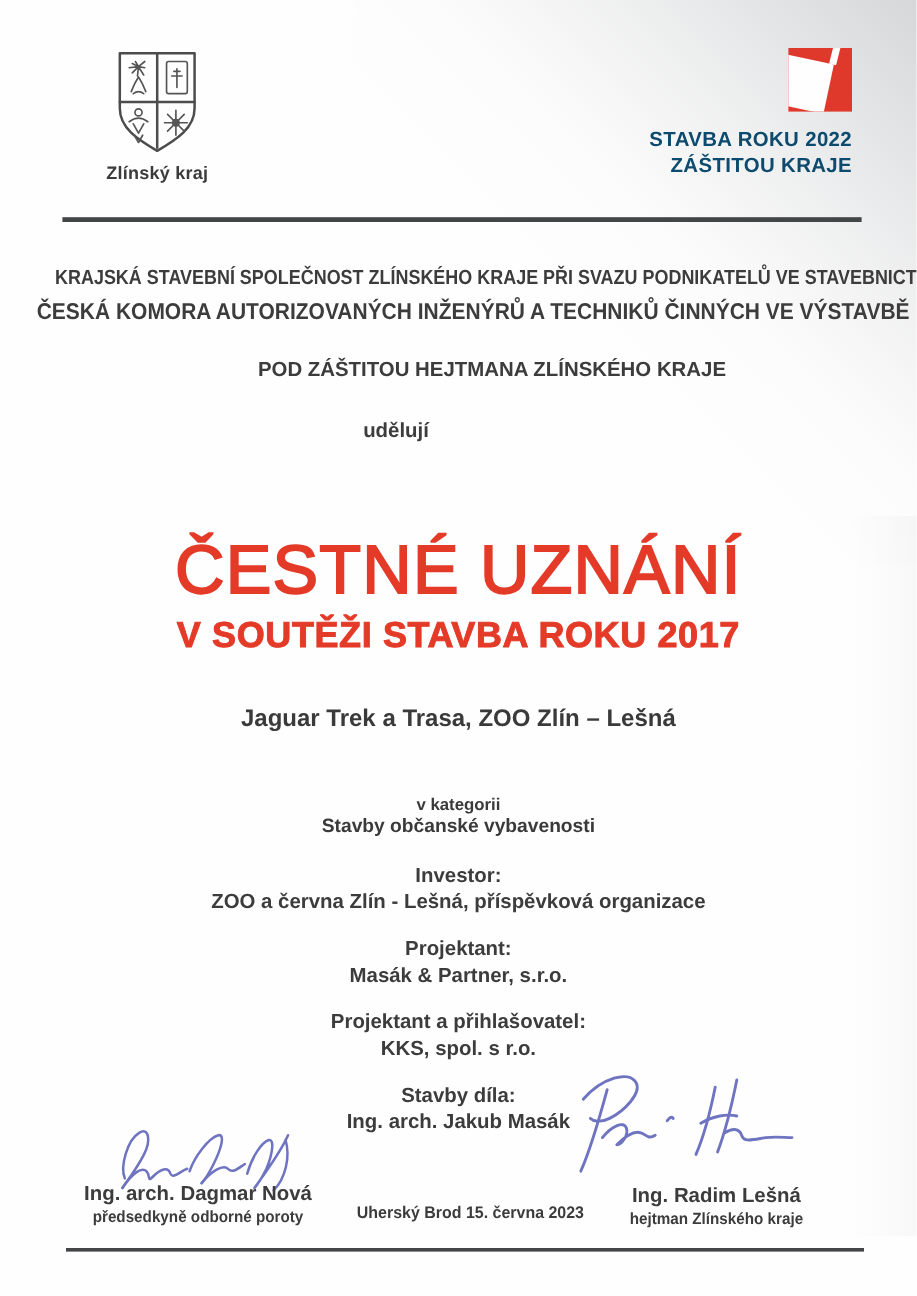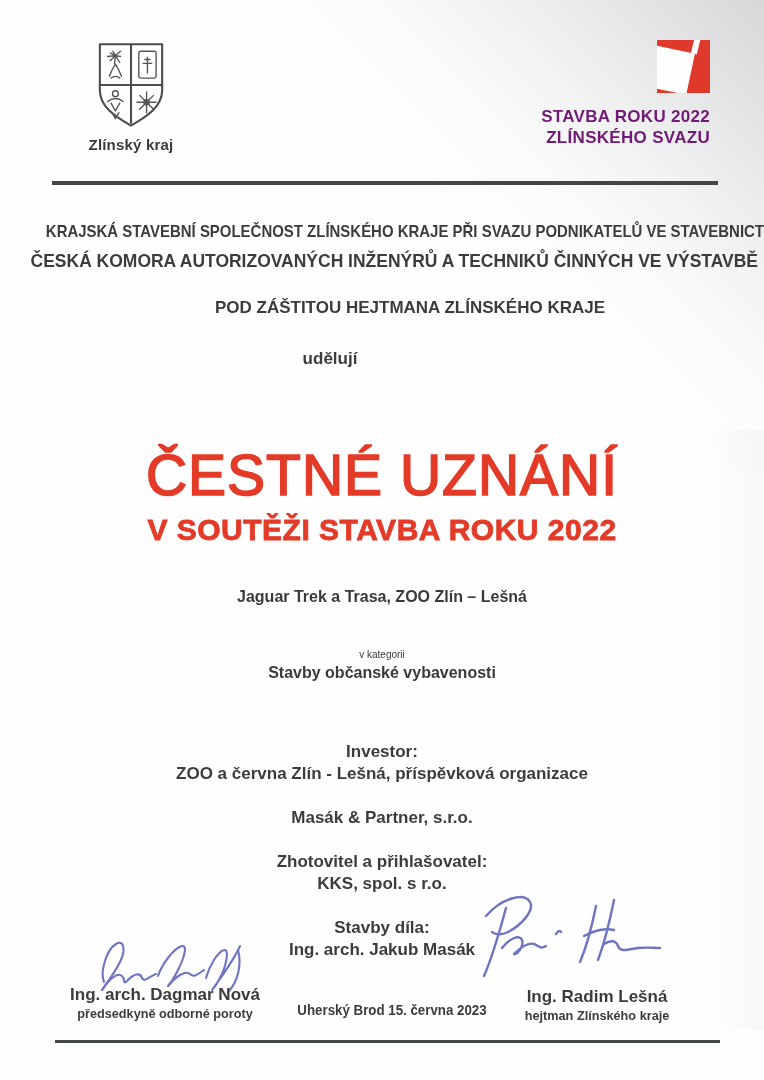--- a/index.html
+++ b/index.html
@@ -46,21 +46,21 @@
     margin-left:auto;overflow:hidden;
   }
   .award-mark .knockout{
     position:absolute;left:-8px;top:9px;width:42px;height:42px;
     background:#fefefe;transform:rotate(12deg);
   }
   .award-mark .notch{
     position:absolute;left:36px;top:-4px;width:6px;height:18px;
     background:#fefefe;transform:rotate(14deg);
   }
-  .award-title{margin-top:13px;font-size:17px;font-weight:bold;color:#701a75;line-height:21px;letter-spacing:0.3px;}
+  .award-title{margin-top:13px;font-size:17px;font-weight:bold;color:#0c4a6e;line-height:21px;letter-spacing:0.3px;}
 
   
   .rule{position:absolute;background:var(--rule-dark);}
   .rule.top{left:52px;top:181px;width:666px;height:4px;}
   .rule.bottom{left:55px;top:1040px;width:665px;height:3px;}
 
   
   .org-line{position:absolute;left:0;width:764px;text-align:center;font-weight:bold;color:#3c3c3c;white-space:nowrap;}
   .org-line.l1{top:222px;font-size:17px;transform:scaleX(0.88);}
   .org-line.l2{top:250px;font-size:19px;transform:scaleX(0.92);}
@@ -75,29 +75,29 @@
     white-space:nowrap;
   }
   .sub-title{
     position:absolute;left:0;top:513px;width:764px;text-align:center;
     font-size:30px;font-weight:bold;color:var(--accent-red);
     letter-spacing:0.5px;-webkit-text-stroke:0.8px var(--accent-red);
     white-space:nowrap;
   }
 
   .project-name{position:absolute;left:0;top:588px;width:764px;text-align:center;
-    font-size:16px;font-weight:bold;color:#3a3a3a;}
+    font-size:20px;font-weight:bold;color:#3a3a3a;}
 
   .category{position:absolute;left:0;top:646px;width:764px;text-align:center;color:#3a3a3a;}
-  .category .cat-label{font-size:10px;font-weight:normal;line-height:17px;}
+  .category .cat-label{font-size:14px;font-weight:bold;line-height:17px;margin-top:16px;}
   .category .cat-value{font-size:16px;font-weight:bold;line-height:20px;}
 
   
   .credits{position:absolute;left:0;top:719px;width:764px;text-align:center;color:#3c3c3c;}
-  .credit{margin-bottom:17px;margin-top:22px;}
+  .credit{margin-bottom:17px;}
   .credit div{font-size:17px;font-weight:bold;line-height:22px;}
 
   
   .sig{position:absolute;pointer-events:none;}
   .sig.left{left:82px;top:920px;}
   .sig.right{left:468px;top:882px;}
   .sig svg path{stroke:var(--ink-blue);fill:none;stroke-linecap:round;stroke-linejoin:round;}
 
   
   .signer{position:absolute;text-align:center;color:#3c3c3c;}
@@ -142,50 +142,51 @@
     <div class="region-name">Zlínský kraj</div>
   </div>
 
   <div class="award-logo">
     <div class="award-mark">
       <div class="knockout"></div>
       <div class="notch"></div>
     </div>
     <div class="award-title">
       <div>STAVBA ROKU 2022</div>
-      <div>ZLÍNSKÉHO SVAZU</div>
+      <div>ZÁŠTITOU KRAJE</div>
     </div>
   </div>
 
   <div class="rule top"></div>
 
   <div class="org-line l1">KRAJSKÁ STAVEBNÍ SPOLEČNOST ZLÍNSKÉHO KRAJE PŘI SVAZU PODNIKATELŮ VE STAVEBNICTVÍ</div>
   <div class="org-line l2">ČESKÁ KOMORA AUTORIZOVANÝCH INŽENÝRŮ A TECHNIKŮ ČINNÝCH VE VÝSTAVBĚ</div>
   <div class="patronage">POD ZÁŠTITOU HEJTMANA ZLÍNSKÉHO KRAJE</div>
   <div class="verb">udělují</div>
 
   <div class="big-title">ČESTNÉ UZNÁNÍ</div>
-  <div class="sub-title">V SOUTĚŽI STAVBA ROKU 2022</div>
+  <div class="sub-title">V SOUTĚŽI STAVBA ROKU 2017</div>
 
   <div class="project-name">Jaguar Trek a Trasa, ZOO Zlín – Lešná</div>
   <div class="category">
     <div class="cat-label">v kategorii</div>
     <div class="cat-value">Stavby občanské vybavenosti</div>
   </div>
 
   <div class="credits">
     <div class="credit">
       <div>Investor:</div>
       <div>ZOO a června Zlín - Lešná, příspěvková organizace</div>
     </div>
     <div class="credit">
+      <div>Projektant:</div>
       <div>Masák &amp; Partner, s.r.o.</div>
     </div>
     <div class="credit">
-      <div>Zhotovitel a přihlašovatel:</div>
+      <div>Projektant a přihlašovatel:</div>
       <div>KKS, spol. s r.o.</div>
     </div>
     <div class="credit">
       <div>Stavby díla:</div>
       <div>Ing. arch. Jakub Masák</div>
     </div>
   </div>
 
   <div class="sig left">
     <svg width="195" height="85" viewBox="0 0 195 85">

